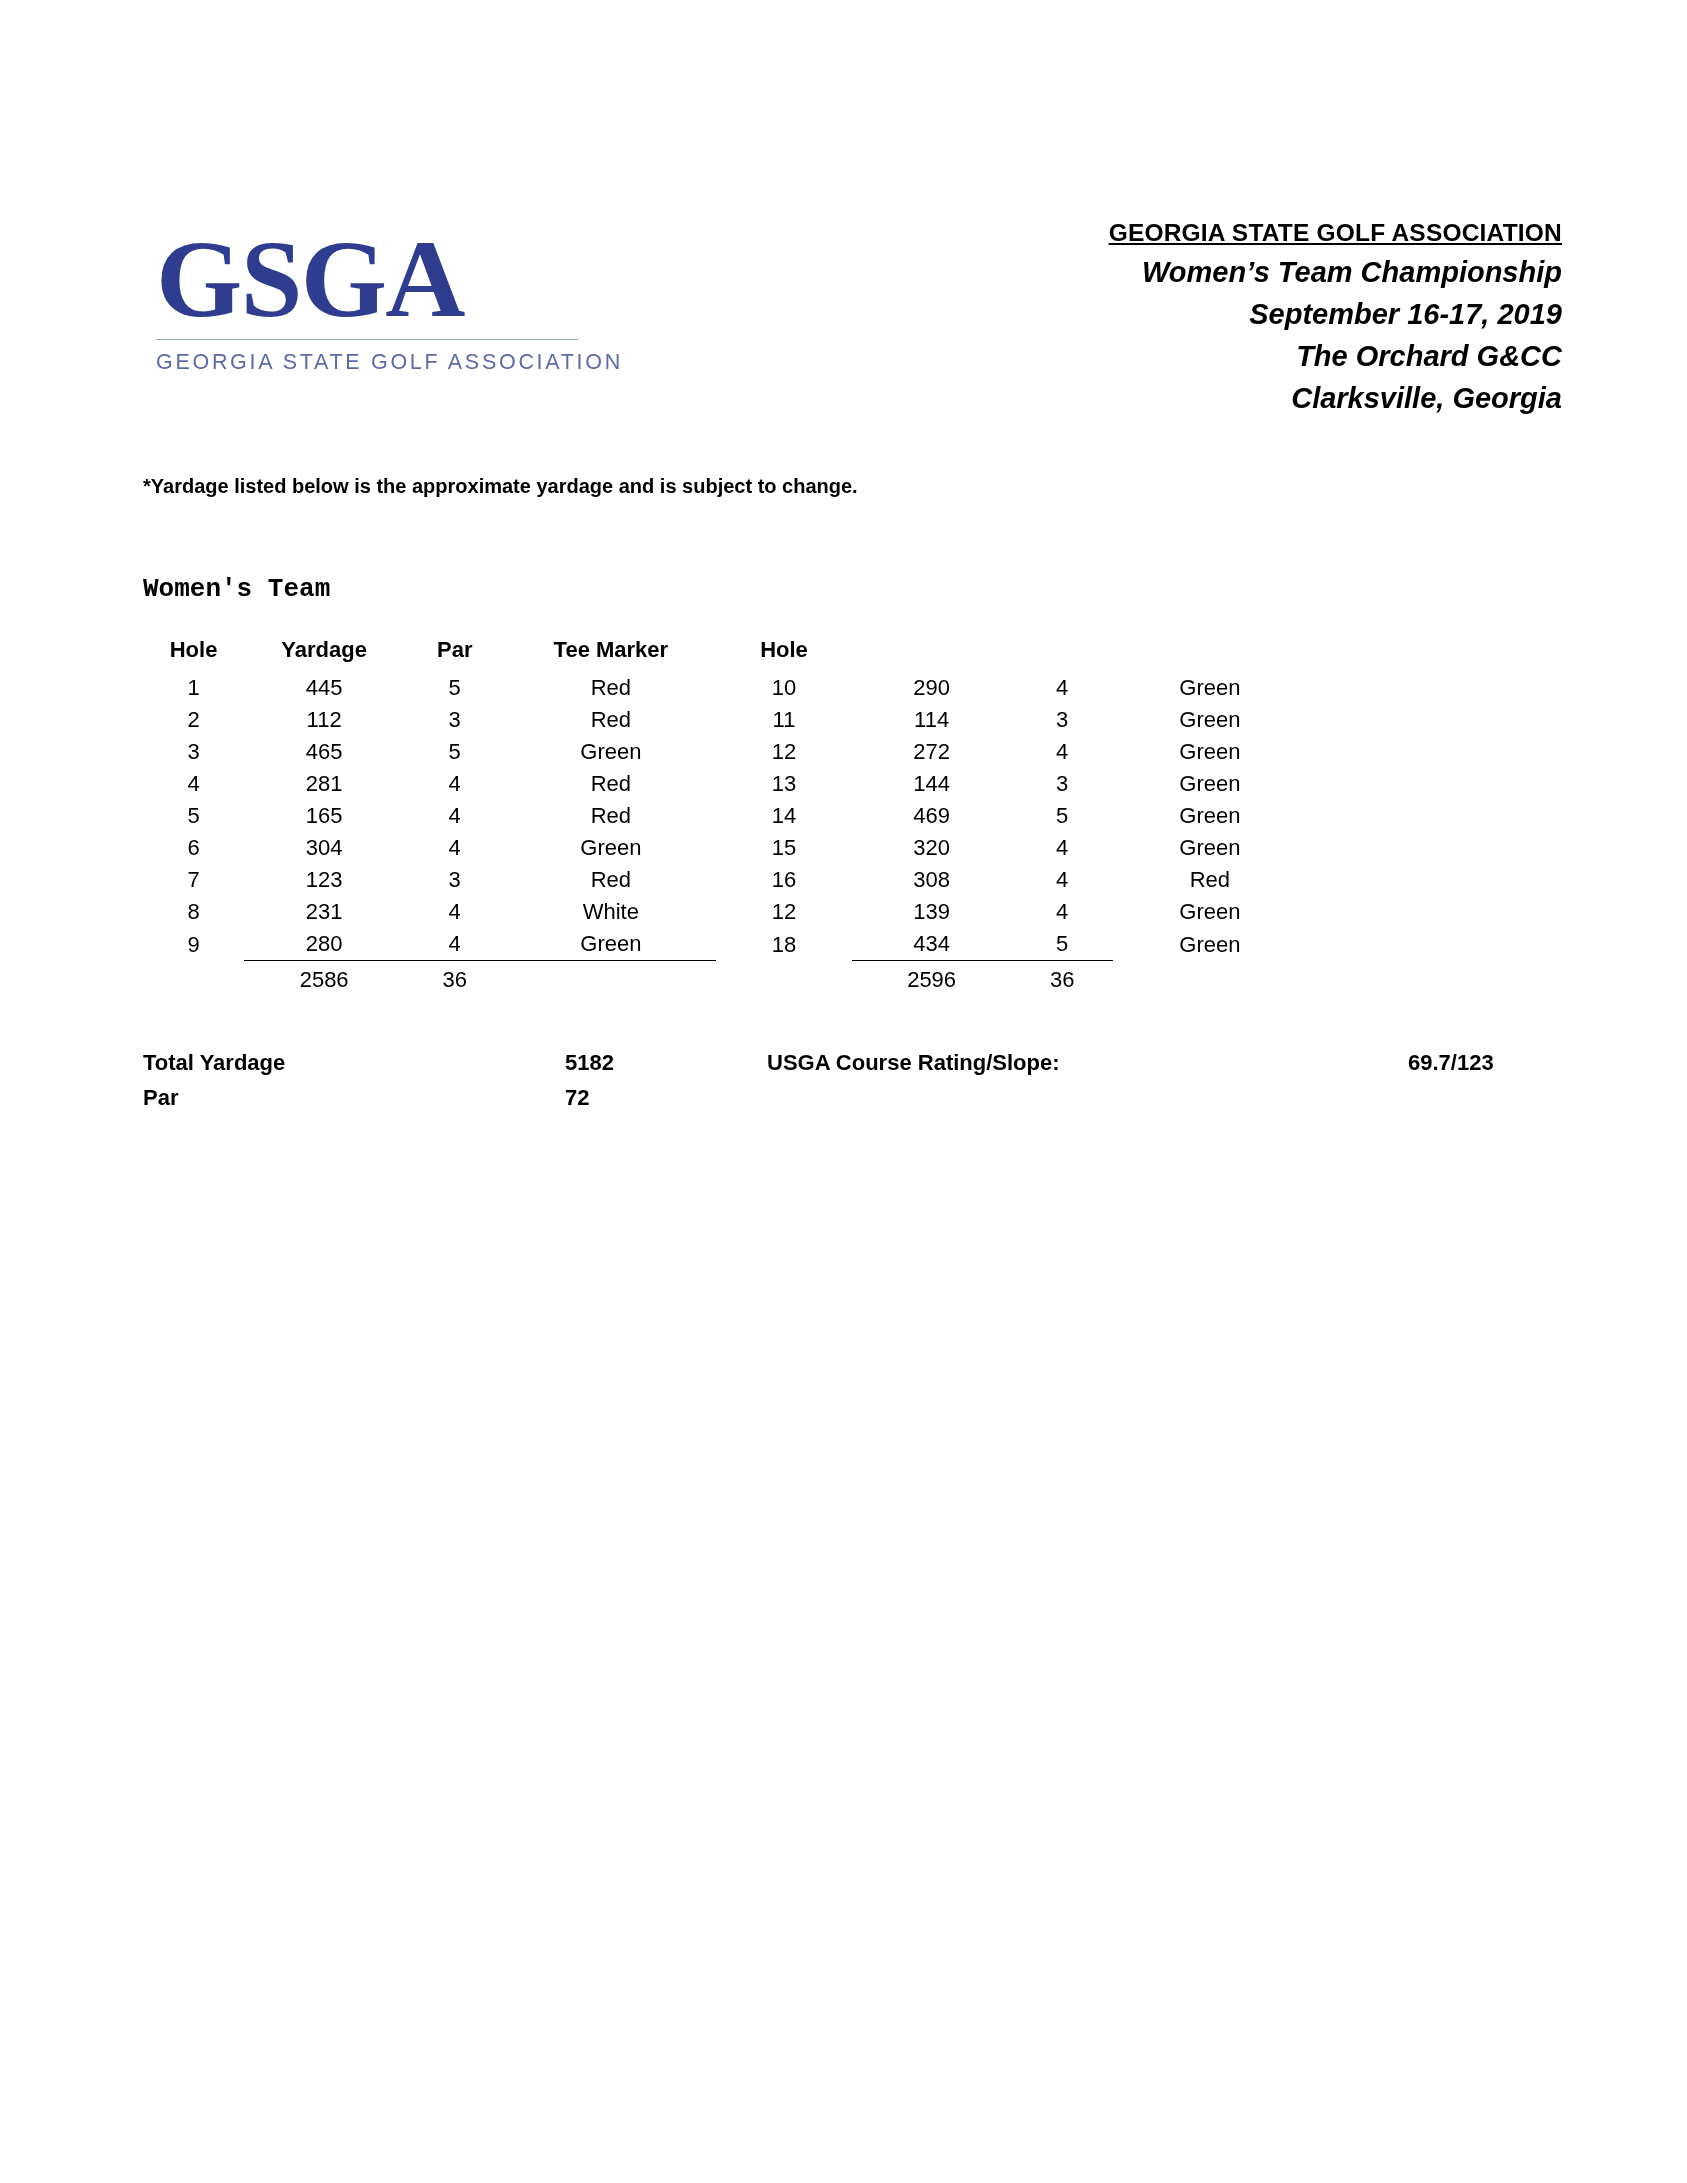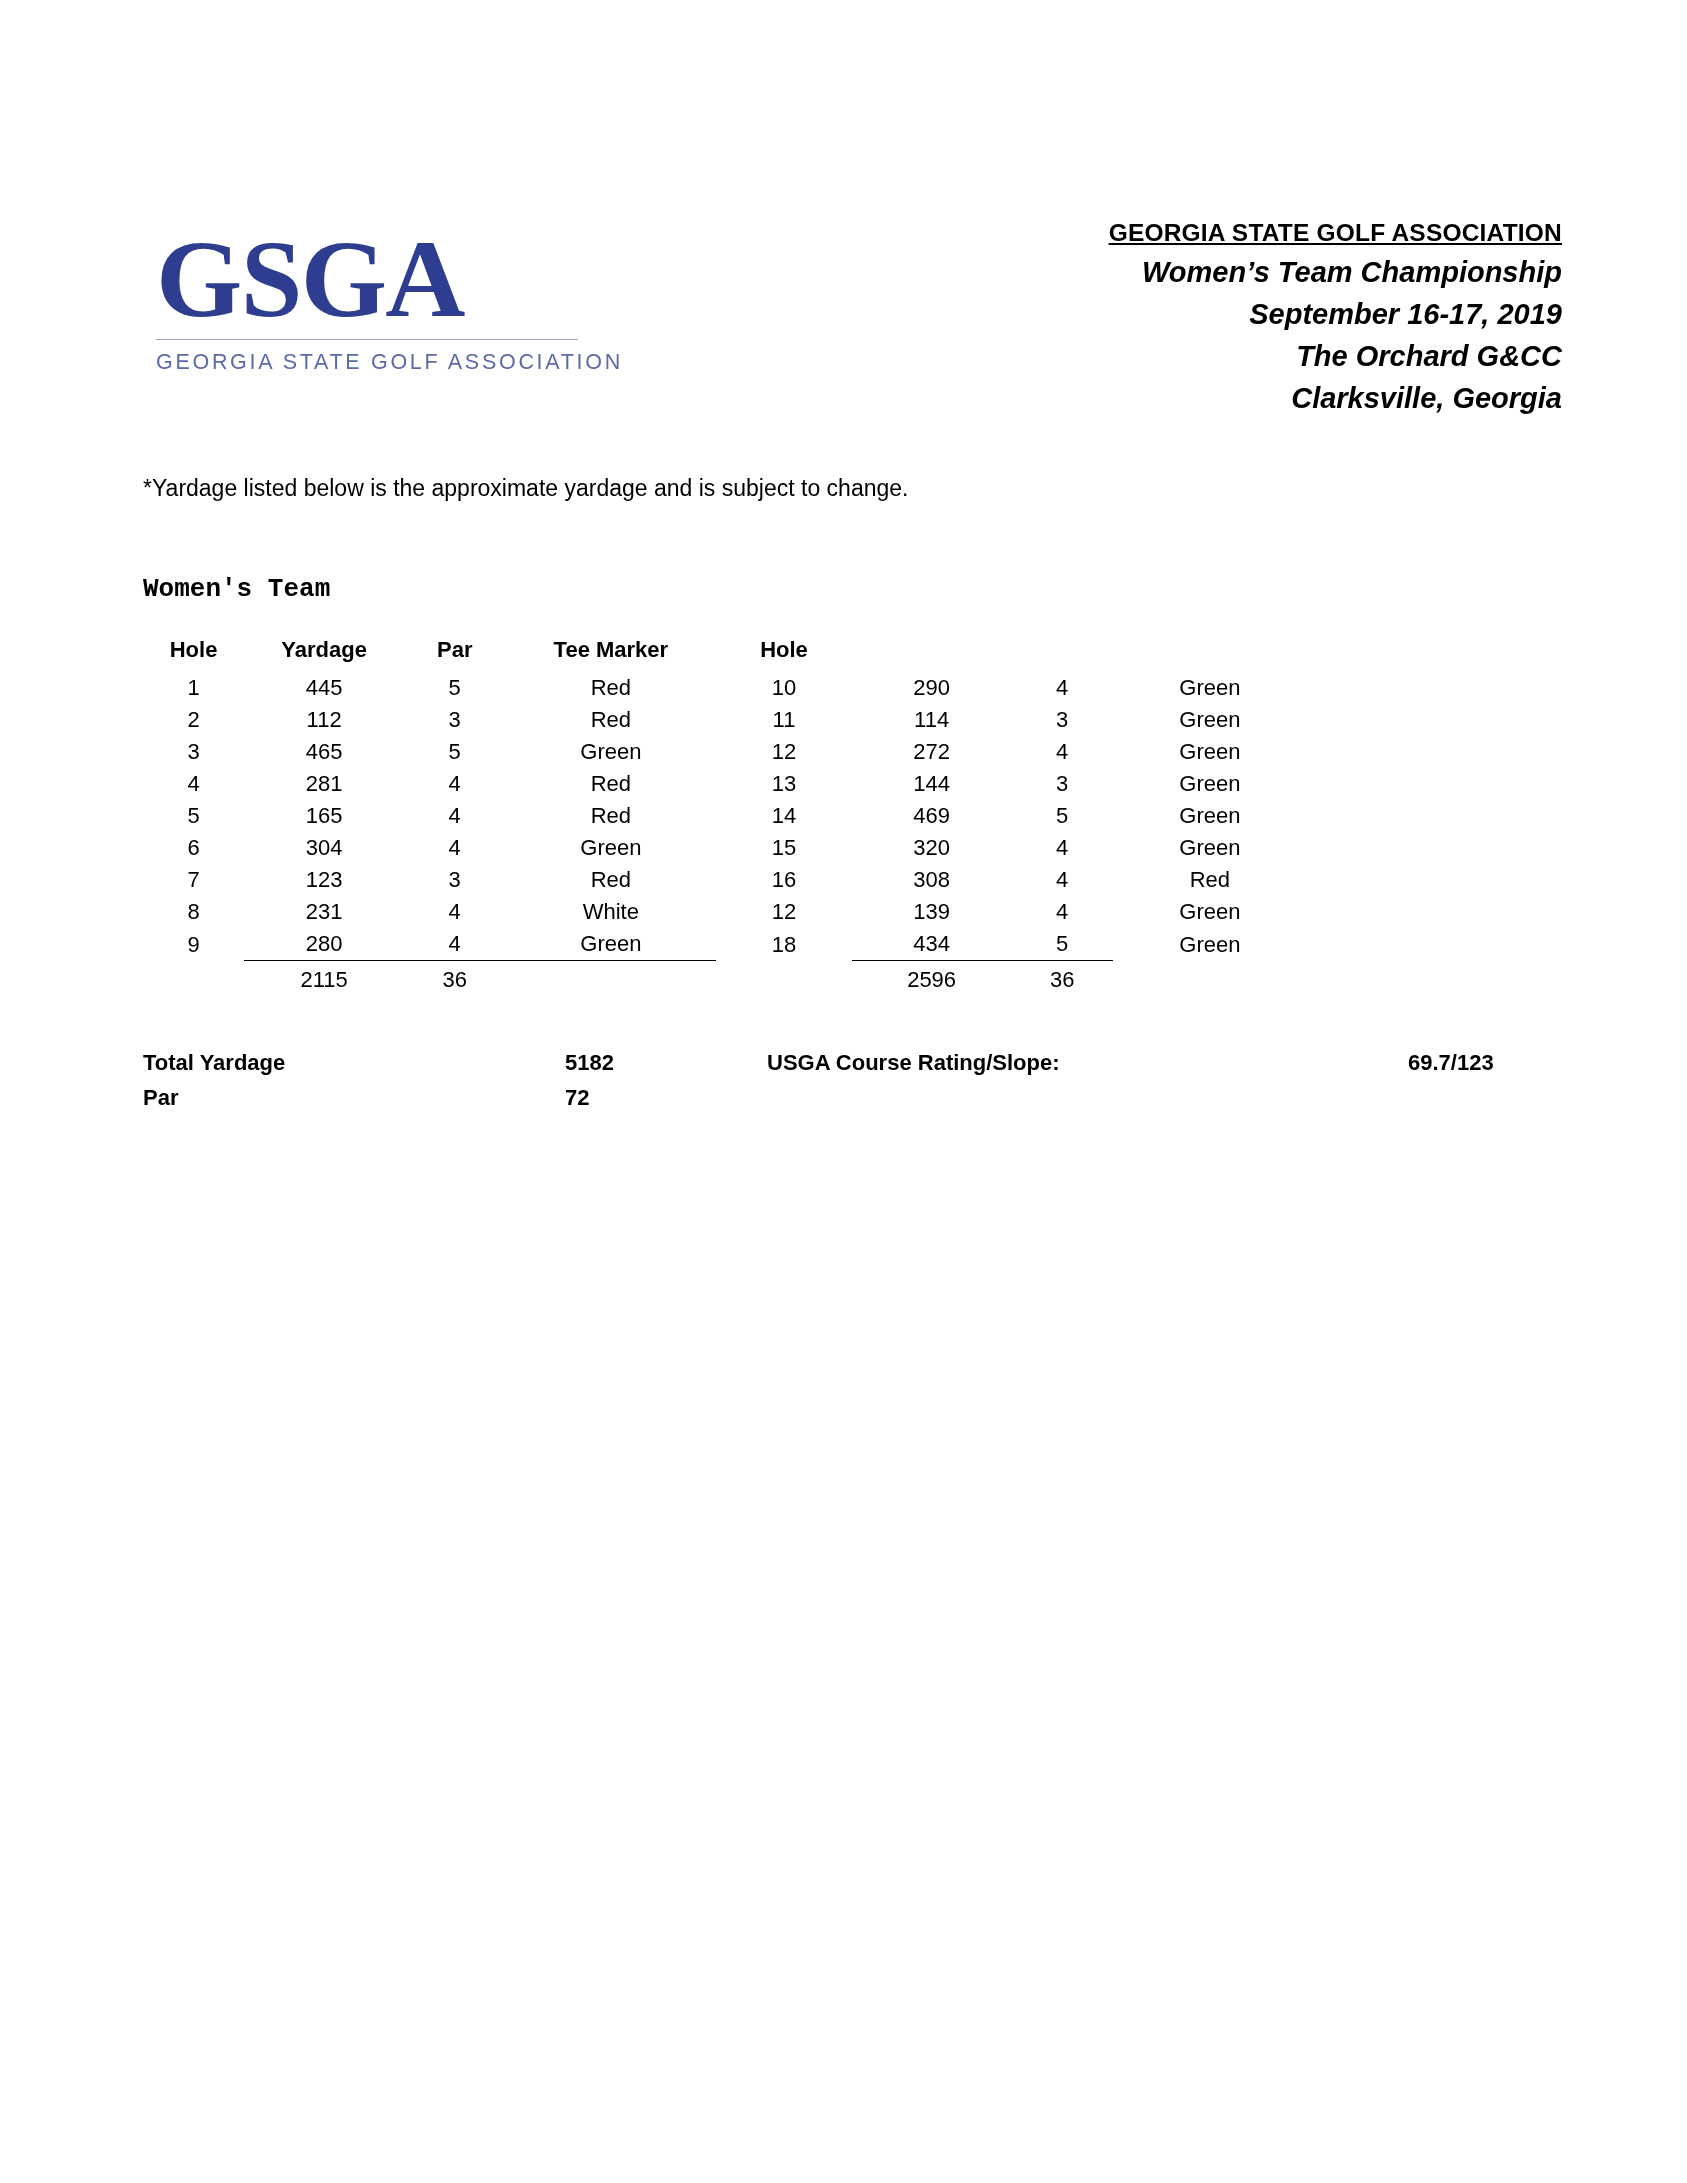--- a/index.html
+++ b/index.html
@@ -76,21 +76,22 @@
     font-weight: 700;
     font-style: italic;
     line-height: 1.45;
   }
 
   
   .note {
     position: absolute;
     left: 143px;
     top: 475px;
-    font-size: 23px;
+    font-size: 20px;
+    font-weight: bold;
   }
 
   
   .section-title {
     position: absolute;
     left: 143px;
     top: 574px;
     font-size: 26px;
     font-weight: 700;
     font-family: Liberation Mono, monospace;
@@ -289,21 +290,21 @@
           <td>280</td>
           <td>4</td>
           <td>Green</td>
           <td>18</td>
           <td>434</td>
           <td>5</td>
           <td>Green</td>
         </tr>
         <tr class="totals">
           <td></td>
-          <td class="ruled">2115</td>
+          <td class="ruled">2586</td>
           <td class="ruled">36</td>
           <td class="ruled"></td>
           <td></td>
           <td class="ruled">2596</td>
           <td class="ruled">36</td>
           <td></td>
         </tr>
       </tbody>
     </table>
   </div>

